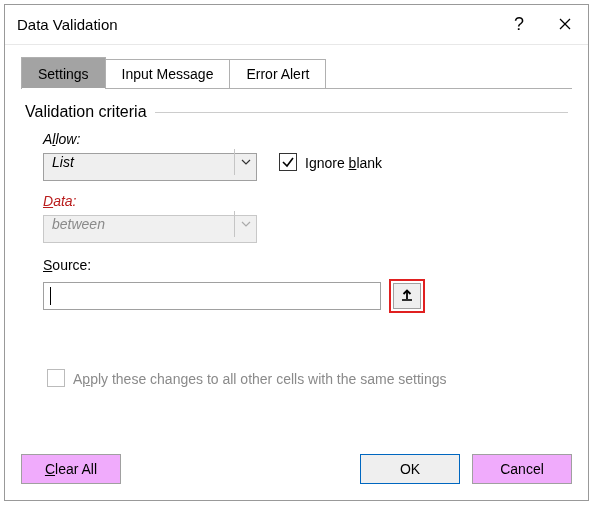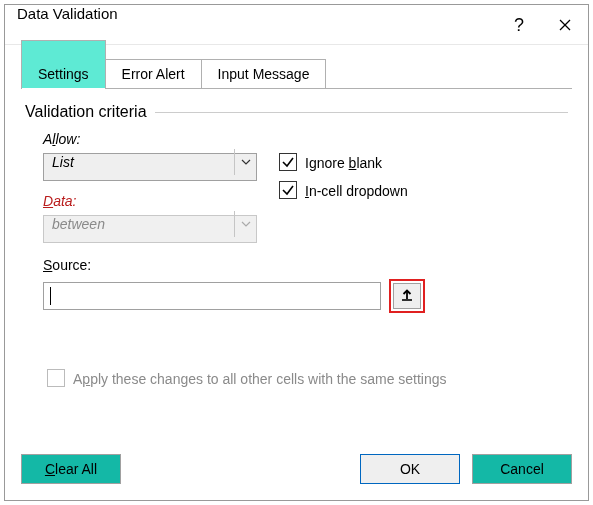--- a/index.html
+++ b/index.html
@@ -16,20 +16,21 @@
   .dialog {
     width: 585px;
     height: 497px;
     border: 1px solid #999;
     background: #fff;
     display: flex;
     flex-direction: column;
   }
   .titlebar {
     display: flex;
+    align-items: center;
     height: 40px;
     padding: 0 0 0 12px;
     border-bottom: 1px solid #e8e8e8;
     background: #fff;
   }
   .titlebar .title {
     flex: 1;
     font-size: 15px;
     color: #000;
   }
@@ -60,23 +61,23 @@
     border-bottom: none;
     background: #fff;
     padding: 6px 16px 7px 16px;
     font-size: 14px;
     color: #000;
     margin-right: 0px;
     position: relative;
     cursor: default;
   }
   .tab.active {
-    background: #5eead4;
+    background: #a3a3a3;
     z-index: 2;
-    padding-top: 25px;
+    padding-top: 8px;
   }
   .tab.inactive {
     background: #fff;
     border-left: none;
   }
   .tabline {
     position: absolute;
     left: 0; right: 0; bottom: 0;
     height: 1px;
     background: #b0b0b0;
@@ -226,21 +227,21 @@
   .footer {
     display: flex;
     align-items: center;
     padding: 0 16px 16px 16px;
     gap: 12px;
   }
   .btn {
     height: 30px;
     min-width: 100px;
     border: 1px solid #a0a0a0;
-    background: #14b8a6;
+    background: #f0abfc;
     display: flex;
     align-items: center;
     justify-content: center;
     font-size: 14px;
     cursor: default;
     padding: 0 16px;
   }
   .btn.primary {
     border: 1.6px solid #0067c0;
     background: #efefef;
@@ -265,22 +266,22 @@
           </svg>
       </span>
     </div>
   </div>
 
   <div class="body">
 
     <div class="tabs">
       <div class="tabline"></div>
       <div class="tab active">Settings</div>
+      <div class="tab inactive">Input Message</div>
       <div class="tab inactive">Error Alert</div>
-      <div class="tab inactive">Input Message</div>
     </div>
 
     <div class="tabpanel">
 
       <div class="fieldset-label">
         <span>Validation criteria</span>
         <span class="line"></span>
       </div>
 
       <div class="criteria">
@@ -315,30 +316,20 @@
             <div class="check">
               <span class="cb">
                 <svg width="14" height="14" viewBox="0 0 14 14">
                     <polyline points="2,7 6,11 12,3" fill="none" stroke="#000" stroke-width="1.6"></polyline>
                   </svg>
               </span>
               <span>
                 <span>Ignore </span><span class="underline">b</span><span>lank</span>
               </span>
             </div>
-            <div class="check">
-              <span class="cb">
-                <svg width="14" height="14" viewBox="0 0 14 14">
-                    <polyline points="2,7 6,11 12,3" fill="none" stroke="#000" stroke-width="1.6"></polyline>
-                  </svg>
-              </span>
-              <span>
-                <span></span><span class="underline">I</span><span>n-cell dropdown</span>
-              </span>
-            </div>
           </div>
         </div>
 
         <div class="source-block">
           <div class="lbl">
             <span></span><span class="underline">S</span><span>ource:</span>
           </div>
           <div class="source-row">
             <div class="txt-input">
               <span class="caret"></span>

